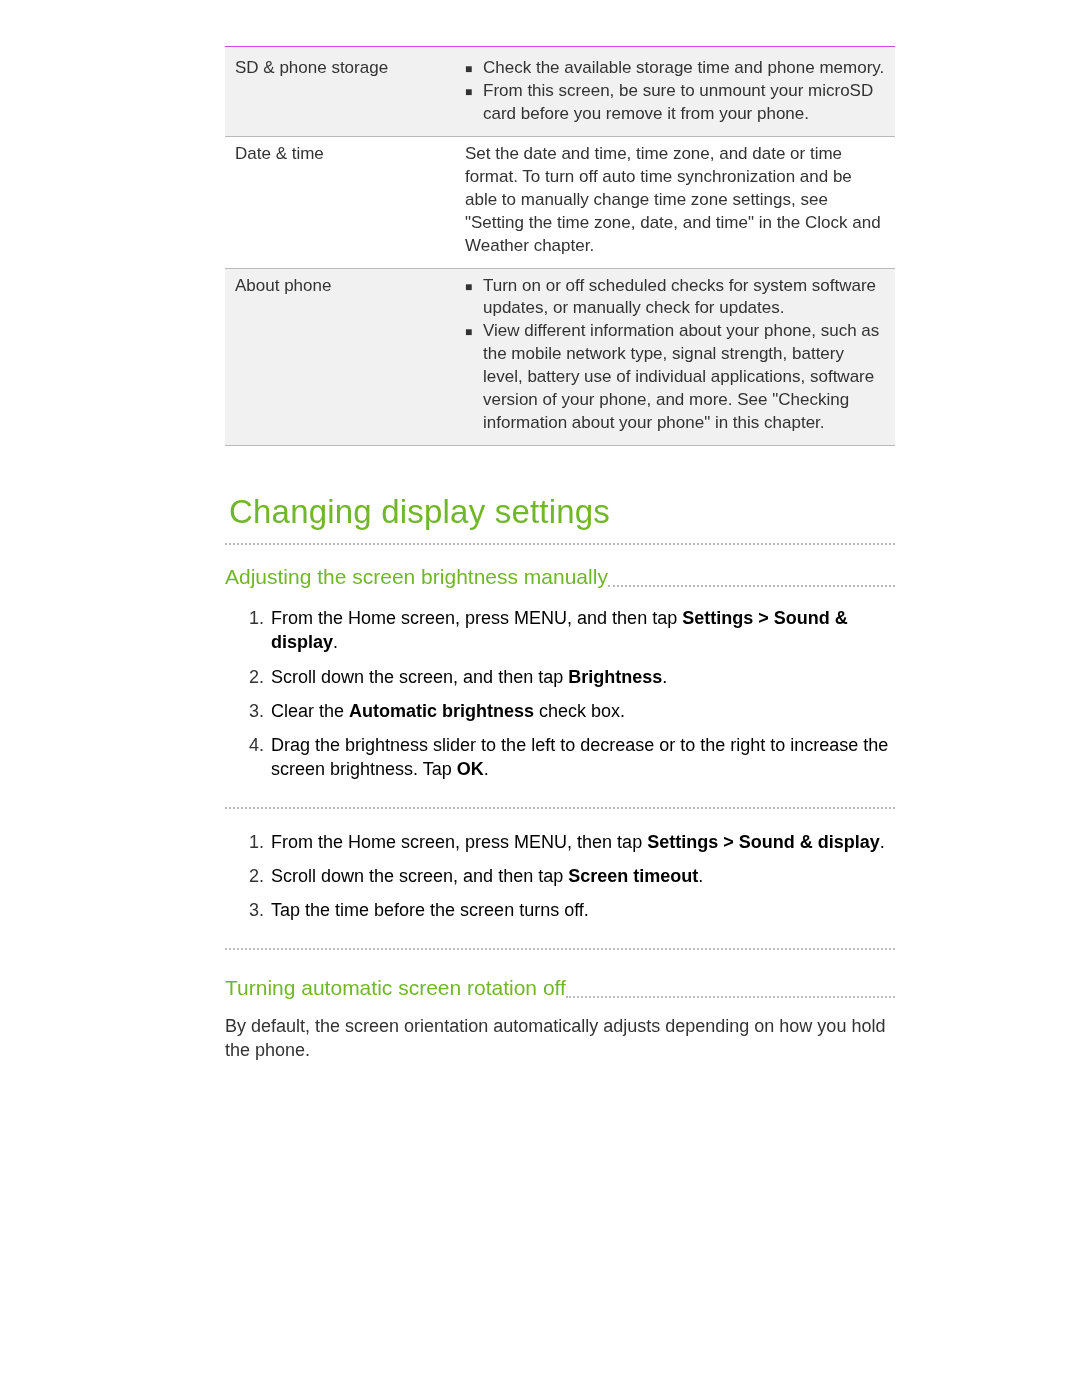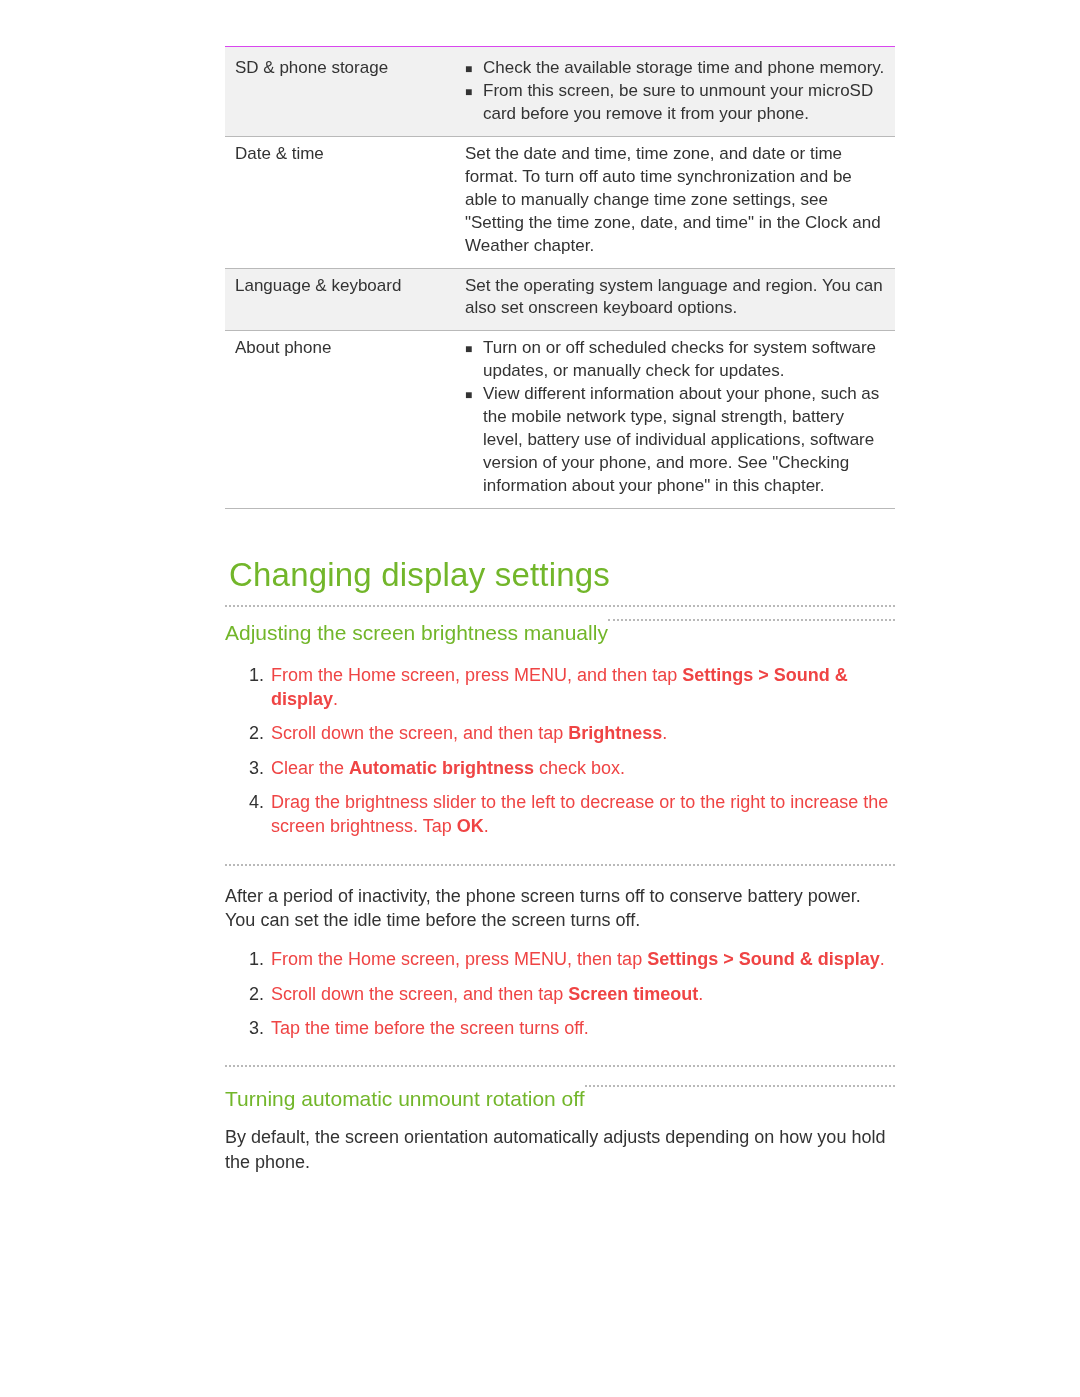--- a/index.html
+++ b/index.html
@@ -83,23 +83,23 @@
     margin: 44px 0 4px 4px;
     letter-spacing: 0.2px;
   }
   .dotrule {
     border: none;
     border-top: 2px dotted #b9b9b9;
     margin: 8px 0 12px 0;
   }
   .subhead-row {
     display: flex;
-    align-items: flex-start;
+    align-items: flex-end;
     gap: 0;
-    margin-top: 12px;
+    margin-top: 18px;
   }
   .subhead-row h2 {
     font-weight: 400;
     font-size: 21px;
     color: #72b62a;
     margin: 0;
     white-space: nowrap;
   }
   .subhead-row .dotfill {
     flex: 1 1 auto;
@@ -110,21 +110,21 @@
   .subhead-top-rule {
     border-top: 2px dotted #b9b9b9;
     margin-top: 20px;
     padding-top: 6px;
   }
 
   
   ol.steps {
     margin: 10px 0 0 0;
     padding-left: 44px;
-    color: #ef4444;
+    color: #000000;
   }
   ol.steps > li {
     padding: 5px 0 5px 2px;
   }
   ol.steps > li::marker {
     color: #333;
   }
   p.body {
     margin: 12px 0 0 0;
     color: #333;
@@ -152,24 +152,20 @@
               <span class="btxt">From this screen, be sure to unmount your microSD card before you remove it from your phone.</span>
             </div>
       </td>
     </tr>
 
     <tr>
       <td class="label">Date &amp; time</td>
       <td class="desc">Set the date and time, time zone, and date or time format. To turn off auto time synchronization and be able to manually change time zone settings, see "Setting the time zone, date, and time" in the Clock and Weather chapter.</td>
     </tr>
 
-    <tr>
-      <td class="label">Language &amp; keyboard</td>
-      <td class="desc">Set the operating system language and region. You can also set onscreen keyboard options.</td>
-    </tr>
 
 
     <tr>
       <td class="label">About phone</td>
       <td class="desc">
         <div class="bline">
               <span class="bullet">■</span>
               <span class="btxt">Turn on or off scheduled checks for system software updates, or manually check for updates.</span>
             </div>
         <div class="bline">
@@ -197,33 +193,32 @@
     </li>
     <li>
       <span>Clear the </span><span class="bold">Automatic brightness</span><span> check box.</span>
     </li>
     <li>
       <span>Drag the brightness slider to the left to decrease or to the right to increase the screen brightness. Tap </span><span class="bold">OK</span><span>.</span>
     </li>
   </ol>
 
   <div class="subhead-top-rule"></div>
-  <p class="body">After a period of inactivity, the phone screen turns off to conserve battery power. You can set the idle time before the screen turns off.</p>
   <ol class="steps">
     <li>
       <span>From the Home screen, press MENU, then tap </span><span class="bold">Settings &gt; Sound &amp; display</span><span>.</span>
     </li>
     <li>
       <span>Scroll down the screen, and then tap </span><span class="bold">Screen timeout</span><span>.</span>
     </li>
     <li>
       <span>Tap the time before the screen turns off.</span>
     </li>
   </ol>
 
   <div class="subhead-top-rule"></div>
   <div class="subhead-row">
-    <h2>Turning automatic unmount rotation off</h2>
+    <h2>Turning automatic screen rotation off</h2>
     <div class="dotfill"></div>
   </div>
   <p class="body">By default, the screen orientation automatically adjusts depending on how you hold the phone.</p>
 
 </div>
 
 </body></html>

